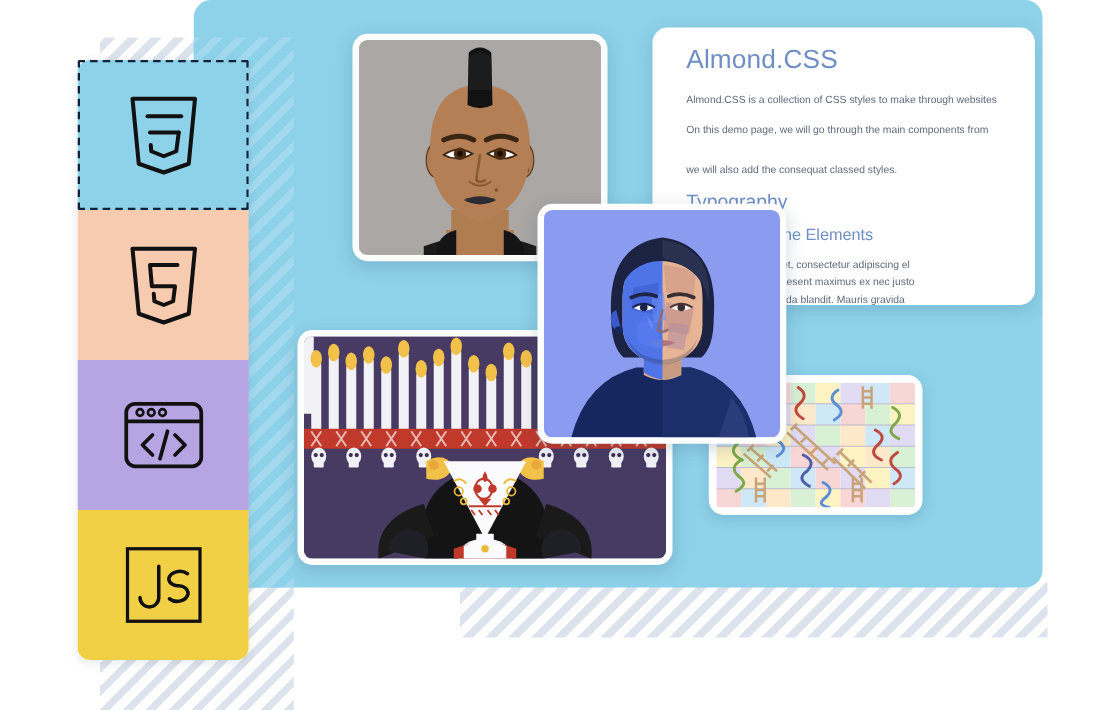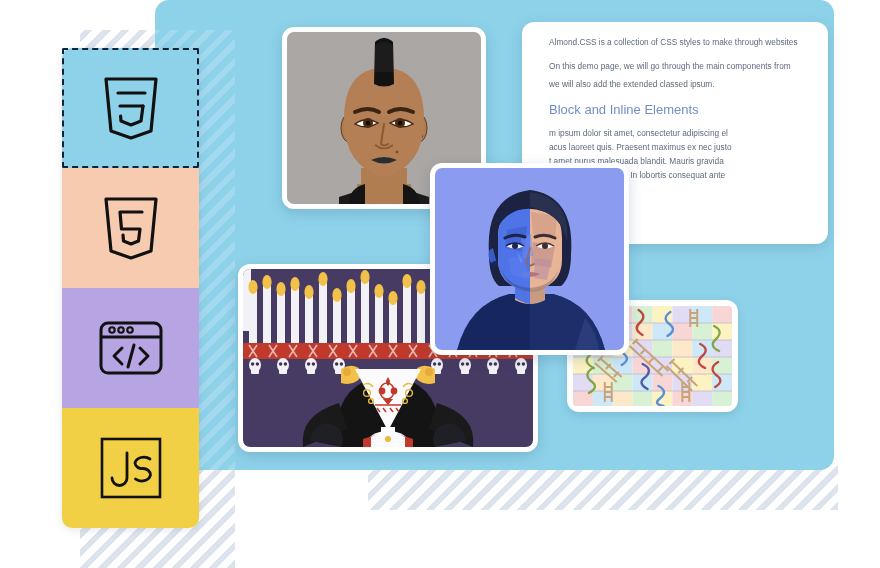--- a/index.html
+++ b/index.html
@@ -554,23 +554,25 @@
           <path d="M20 62 q-10 6 -2 13 q9 6 -2 12" stroke="#7fa84a"></path>
           <path d="M146 56 q-10 6 -2 13 q9 6 -1 12" stroke="#c0483f"></path>
           <path d="M86 80 q10 5 2 12 q-8 6 3 8" stroke="#5a8fd8"></path>
         </g>
       </svg>
     </div>
   </div>
 
   <div id="card-document">
     <div id="doc-body">
+      <h1 class="doc-h1">Almond.CSS</h1>
       <p class="doc-p">Almond.CSS is a collection of CSS styles to make through websites</p>
-      <p class="doc-p" style="margin-bottom:4px">On this demo page, we will go through the main components from</p>
-      <p class="doc-p">we will also add the extended classed ipsum.</p>
+      <p class="doc-p" style="margin-bottom:18px">On this demo page, we will go through the main components from</p>
+      <p class="doc-p">we will also add the consequat classed styles.</p>
+      <h2 class="doc-h2">Typography</h2>
       <h3 class="doc-h3">Block and Inline Elements</h3>
       <div class="doc-lorem">
         <span>m ipsum dolor sit amet, consectetur adipiscing el</span>
         <span>acus laoreet quis. Praesent maximus ex nec justo</span>
         <span>t amet purus malesuada blandit. Mauris gravida </span>
         <span>er luctus ullamcorper. In lobortis consequat ante</span>
       </div>
     </div>
   </div>
 

